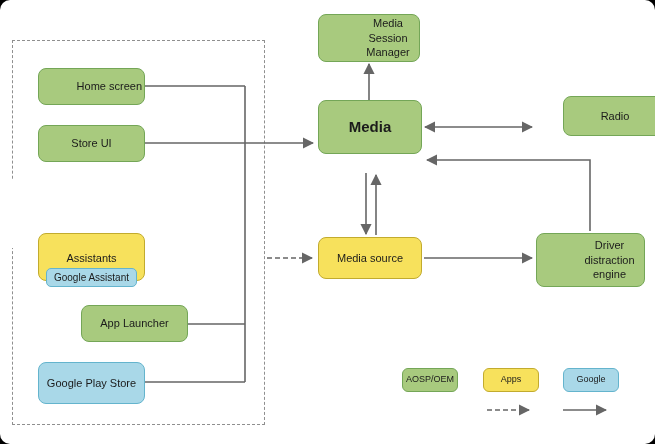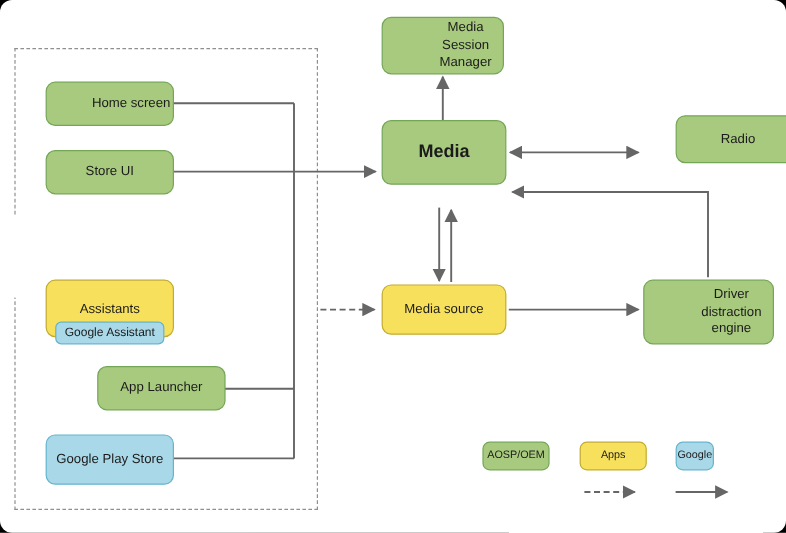--- a/index.html
+++ b/index.html
@@ -118,17 +118,17 @@
   </div>
 
   <div class="node green legend-box" style="left:402px; top:368px; width:56px; height:24px;">
     <span>AOSP/OEM</span>
   </div>
 
   <div class="node yellow legend-box" style="left:483px; top:368px; width:56px; height:24px;">
     <span>Apps</span>
   </div>
 
-  <div class="node blue legend-box" style="left:563px; top:368px; width:32px; height:24px;">
+  <div class="node blue legend-box" style="left:563px; top:368px; width:56px; height:24px;">
     <span>Google</span>
   </div>
 
 </div>
 
 </body></html>

